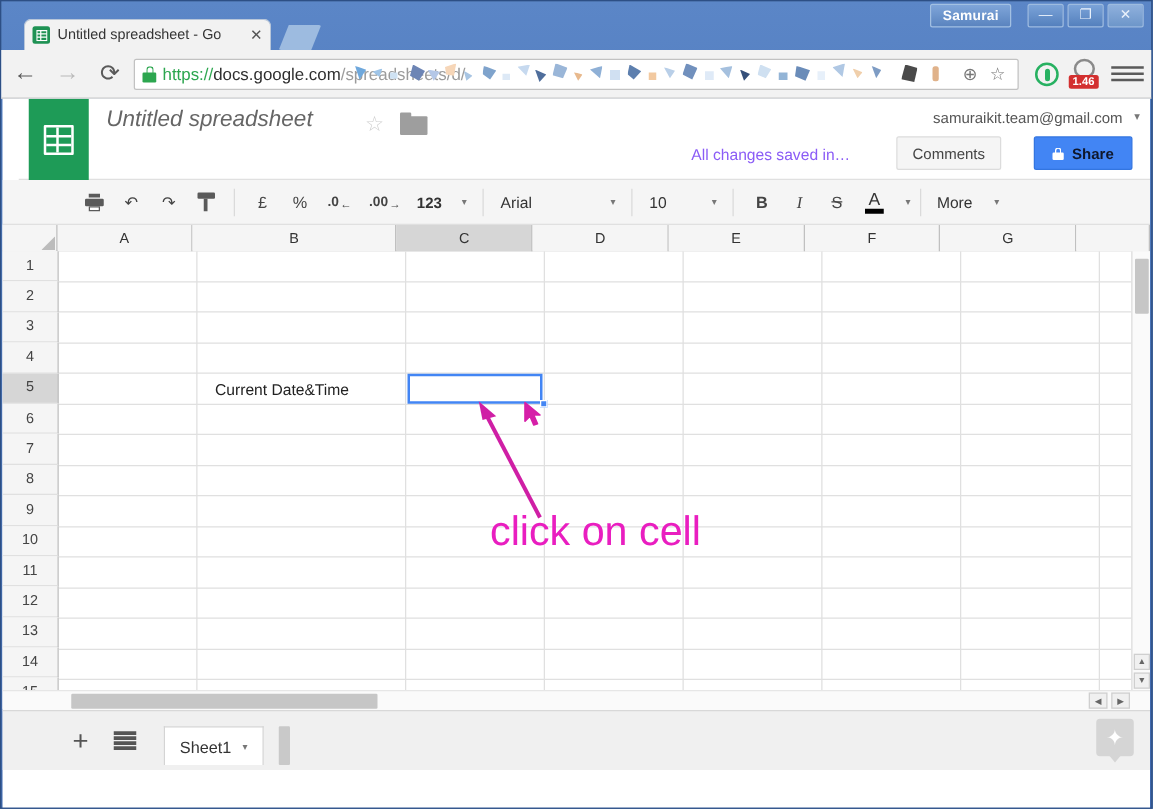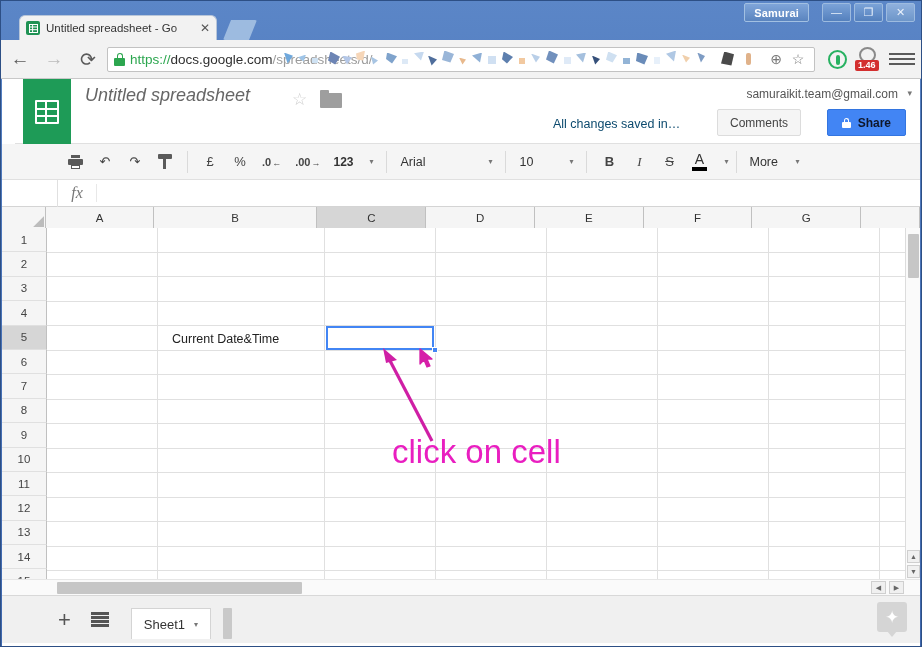--- a/index.html
+++ b/index.html
@@ -154,21 +154,21 @@
   #star-icon { position: absolute; left: 277px; top: 10px; font-size: 17px; color: #cfcfcf; cursor: pointer; }
   #folder-icon {
     position: absolute; left: 305px; top: 14px; width: 22px; height: 15px;
     background: #9e9e9e; border-radius: 1px; cursor: pointer;
   }
   #folder-icon::before { content:""; position:absolute; left:0; top:-3px; width:9px; height:4px; background:#9e9e9e; border-radius:1px 1px 0 0;}
   #menubar { position: absolute; left: 70px; top: 36px; display: flex; gap: 0; }
   .menu-item {
     font-size: 13px; color: #333; padding: 2px 10px; cursor: pointer; border-radius: 2px;
   }
-  #save-status { position: absolute; left: 538px; top: 38px; font-size: 12.5px; color: #0c4a6e; text-align: right; }
+  #save-status { position: absolute; left: 538px; top: 38px; font-size: 12.5px; color: #8b5cf6; text-align: right; }
   #account-email {
     position: absolute; right: 22px; top: 8px; font-size: 12px; color: #555; cursor: pointer;
   }
   #account-caret { position: absolute; right: 8px; top: 9px; font-size: 9px; color: #777; }
   #comments-btn {
     position: absolute; right: 119px; top: 30px;
     height: 27px; padding: 0 12px; background: #f5f5f5;
     border: 1px solid #dcdcdc; border-radius: 2px;
     font-size: 12px; color: #444; display: flex; align-items: center; cursor: pointer;
   }
@@ -484,25 +484,20 @@
           </span>
       </div>
       <span class="caret">▾</span>
       <div class="tb-sep"></div>
       <div class="tb-select" style="width:62px;">
         <span>More</span>
         <span class="caret">▾</span>
       </div>
     </div>
 
-    <div id="formulabar">
-      <div id="namebox"></div>
-      <div id="fx-label">fx</div>
-      <div id="formula-input"></div>
-    </div>
 
     <div id="gridwrap">
 
       <div id="colhdr">
         <div id="corner"></div>
         <div class="colcell" style="width:110px;">A</div>
         <div class="colcell" style="width:167px;">B</div>
         <div class="colcell sel" style="width:111px;">C</div>
         <div class="colcell" style="width:111px;">D</div>
         <div class="colcell" style="width:111px;">E</div>

